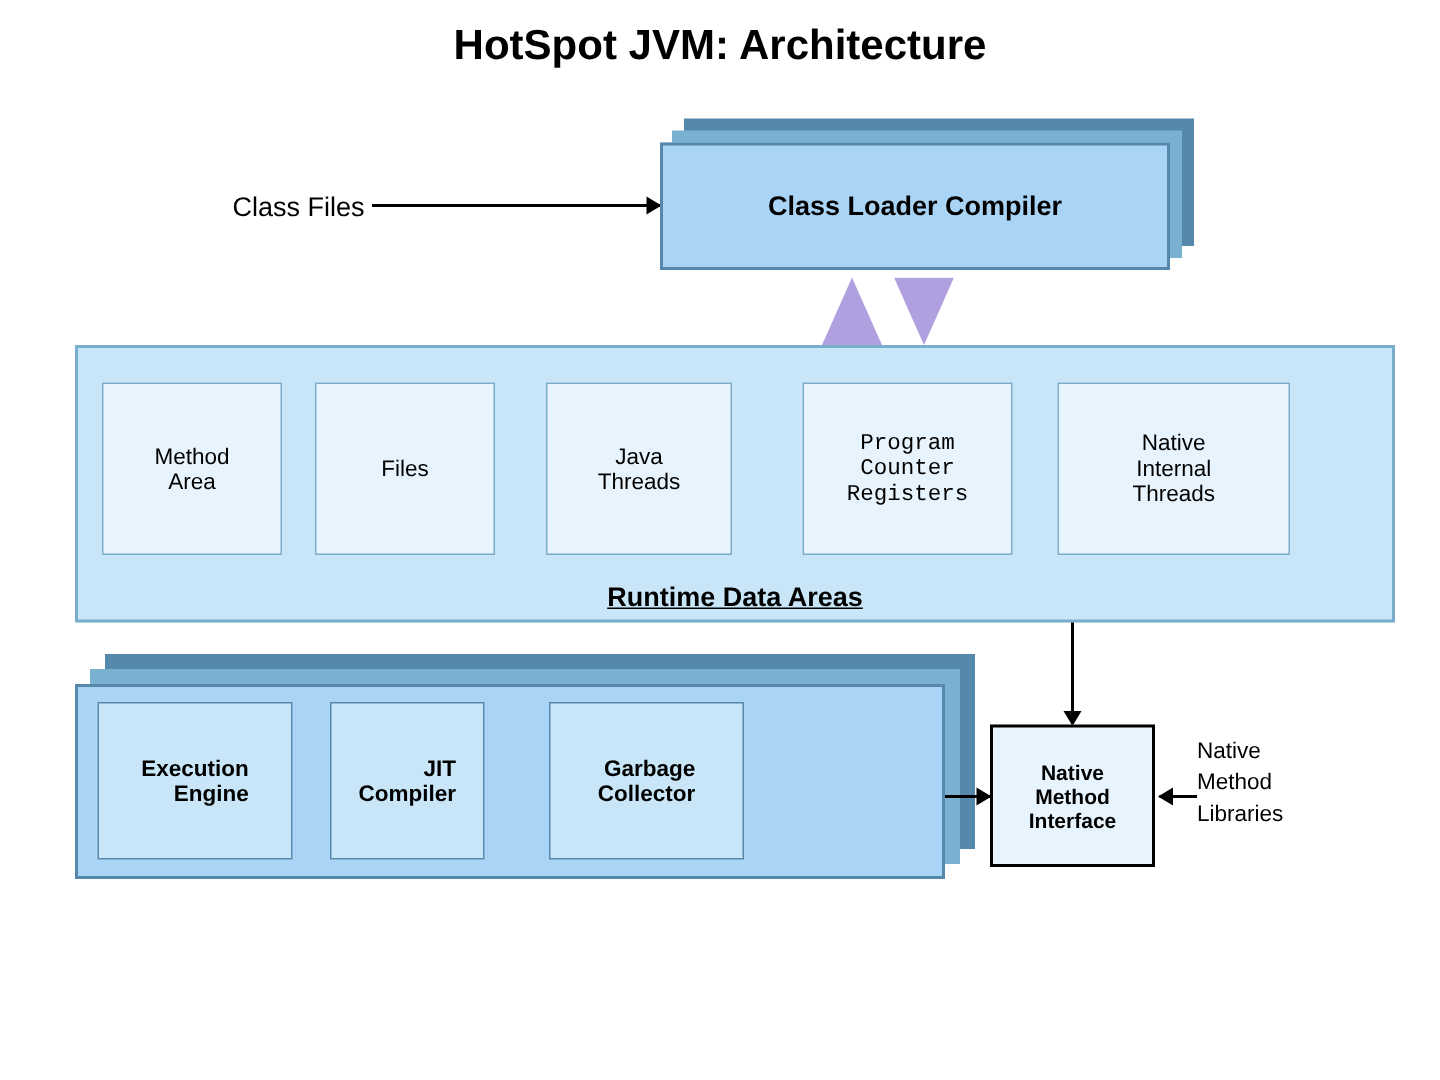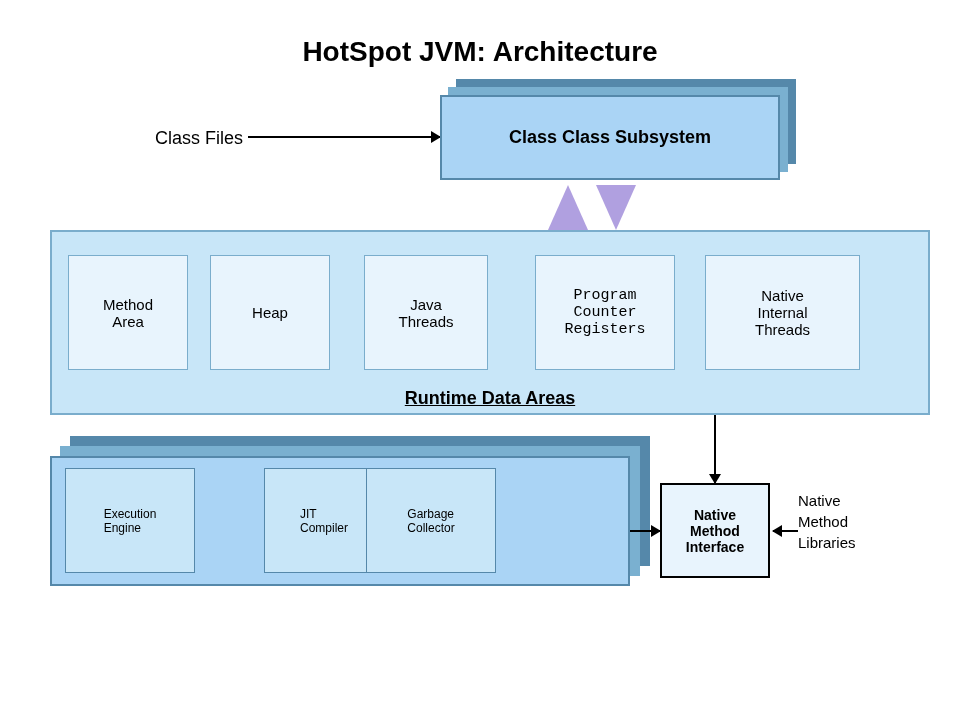--- a/index.html
+++ b/index.html
@@ -10,21 +10,21 @@
       font-family: Arial, sans-serif;
       position: relative;
       overflow: hidden;
     }
 
     
     #title {
       text-align: center;
       font-size: 28px;
       font-weight: bold;
-      padding-top: 36px;
+      padding-top: 14px;
       color: #000;
     }
 
     
     #class-loader-box {
       position: absolute;
       top: 95px;
       left: 440px;
       width: 340px;
       height: 85px;
@@ -148,27 +148,28 @@
 
     
     .exec-cell {
       position: absolute;
       top: 468px;
       background: #c8e6f8;
       border: 1.5px solid #5588aa;
       display: flex;
       align-items: center;
       justify-content: center;
-      text-align: left;
-      font-size: 12px;
+      text-align: right;
+      font-size: 15px;
       color: #000;
       height: 105px;
+      font-weight: bold;
     }
     #cell-ee    { left: 65px;  width: 130px; }
-    #cell-jit   { left: 220px; width: 120px; margin-left: 44px; }
+    #cell-jit   { left: 220px; width: 103px; }
     #cell-gc    { left: 366px; width: 130px; }
 
     
     #arrows-exec {
       position: absolute;
       top: 440px;
       left: 195px;
       display: flex;
       gap: 8px;
     }
@@ -262,33 +263,33 @@
 </head>
 <body>
 
 <div id="title">HotSpot JVM: Architecture</div>
 
 <div id="class-files-label">Class Files</div>
 
 <div id="arrow-class-files"></div>
 
 <div id="class-loader-box">
-  <span>Class Class Subsystem</span>
+  <span>Class Loader Compiler</span>
 </div>
 
 <div id="arrows-up-down">
   <div class="arrow-up"></div>
   <div class="arrow-down"></div>
 </div>
 
 <div id="runtime-box"></div>
 <div id="runtime-label">Runtime Data Areas</div>
 
 <div class="runtime-cell" id="cell-method">Method<br>Area</div>
-<div class="runtime-cell" id="cell-heap">Heap</div>
+<div class="runtime-cell" id="cell-heap">Files</div>
 <div class="runtime-cell" id="cell-java-threads">Java<br>Threads</div>
 <div class="runtime-cell" id="cell-pcr">Program<br>Counter<br>Registers</div>
 <div class="runtime-cell" id="cell-native-internal">Native<br>Internal<br>Threads</div>
 
 <div id="arrows-exec">
   <div class="arrow-up"></div>
   <div class="arrow-down"></div>
 </div>
 
 <div id="exec-engine-box"></div>

